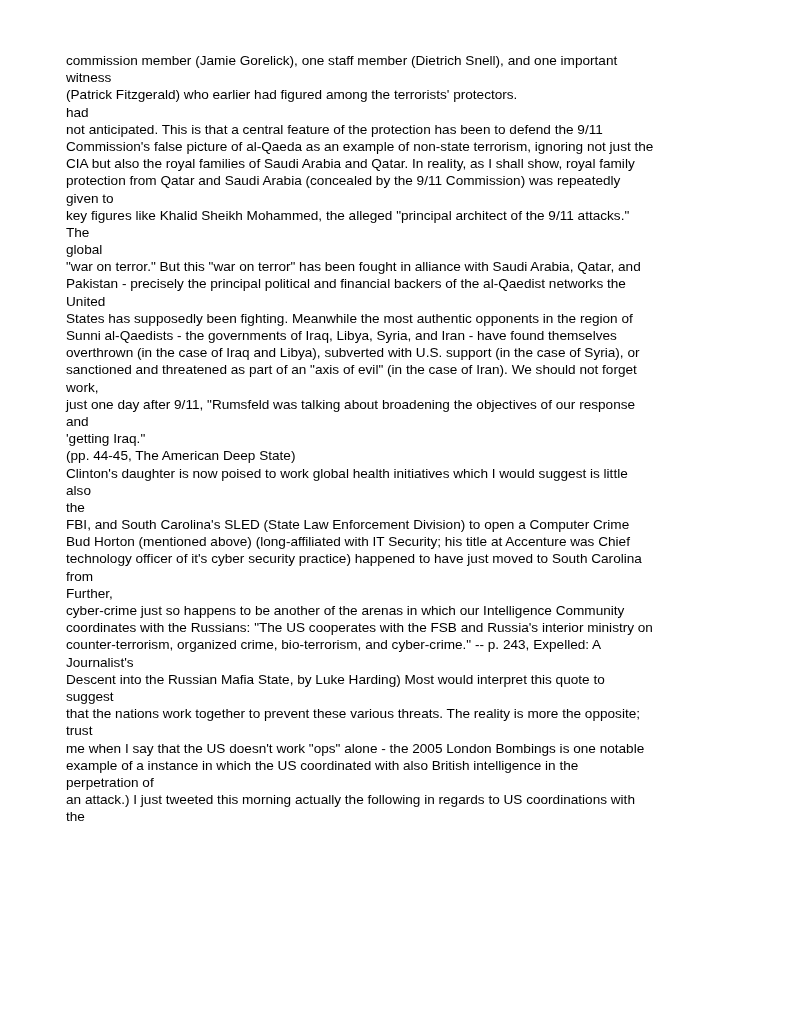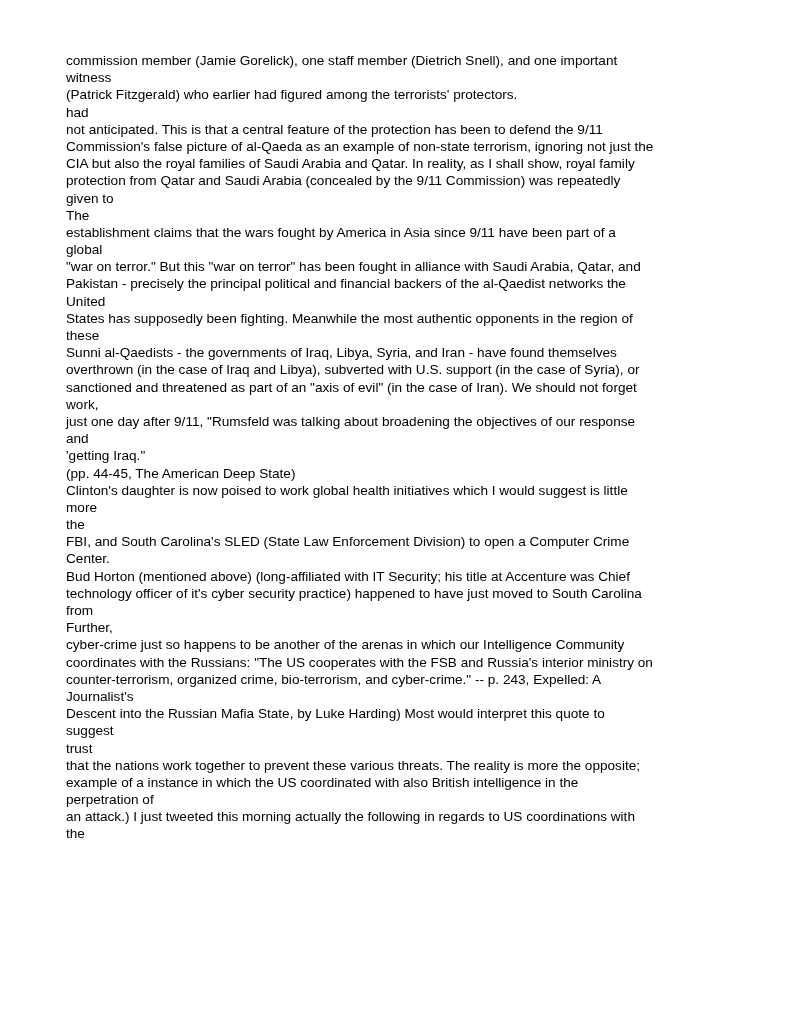--- a/index.html
+++ b/index.html
@@ -44,51 +44,50 @@
   <div class="text-block">
       <div class="line">commission member (Jamie Gorelick), one staff member (Dietrich Snell), and one important</div>
       <div class="line">witness</div>
       <div class="line">(Patrick Fitzgerald) who earlier had figured among the terrorists' protectors.</div>
       <div class="line">had</div>
       <div class="line">not anticipated. This is that a central feature of the protection has been to defend the 9/11</div>
       <div class="line">Commission's false picture of al-Qaeda as an example of non-state terrorism, ignoring not just the</div>
       <div class="line">CIA but also the royal families of Saudi Arabia and Qatar. In reality, as I shall show, royal family</div>
       <div class="line">protection from Qatar and Saudi Arabia (concealed by the 9/11 Commission) was repeatedly</div>
       <div class="line">given to</div>
+      <div class="line">key figures like Khalid Sheikh Mohammed, the alleged "principal architect of the 9/11 attacks."</div>
       <div class="line">The</div>
-      <div class="line">establishment claims that the wars fought by America in Asia since 9/11 have been part of a</div>
       <div class="line">global</div>
       <div class="line">"war on terror." But this "war on terror" has been fought in alliance with Saudi Arabia, Qatar, and</div>
       <div class="line">Pakistan - precisely the principal political and financial backers of the al-Qaedist networks the</div>
       <div class="line">United</div>
       <div class="line">States has supposedly been fighting. Meanwhile the most authentic opponents in the region of</div>
-      <div class="line">these</div>
       <div class="line">Sunni al-Qaedists - the governments of Iraq, Libya, Syria, and Iran - have found themselves</div>
       <div class="line">overthrown (in the case of Iraq and Libya), subverted with U.S. support (in the case of Syria), or</div>
       <div class="line">sanctioned and threatened as part of an "axis of evil" (in the case of Iran). We should not forget</div>
       <div class="line">work,</div>
       <div class="line">just one day after 9/11, "Rumsfeld was talking about broadening the objectives of our response</div>
       <div class="line">and</div>
       <div class="line">'getting Iraq."</div>
       <div class="line">(pp. 44-45, The American Deep State)</div>
       <div class="line">Clinton's daughter is now poised to work global health initiatives which I would suggest is little</div>
-      <div class="line">more</div>
+      <div class="line">also</div>
       <div class="line">the</div>
       <div class="line">FBI, and South Carolina's SLED (State Law Enforcement Division) to open a Computer Crime</div>
-      <div class="line">Center.</div>
       <div class="line">Bud Horton (mentioned above) (long-affiliated with IT Security; his title at Accenture was Chief</div>
       <div class="line">technology officer of it's cyber security practice) happened to have just moved to South Carolina</div>
       <div class="line">from</div>
       <div class="line">Further,</div>
       <div class="line">cyber-crime just so happens to be another of the arenas in which our Intelligence Community</div>
       <div class="line">coordinates with the Russians: "The US cooperates with the FSB and Russia's interior ministry on</div>
       <div class="line">counter-terrorism, organized crime, bio-terrorism, and cyber-crime." -- p. 243, Expelled: A</div>
       <div class="line">Journalist's</div>
       <div class="line">Descent into the Russian Mafia State, by Luke Harding) Most would interpret this quote to</div>
       <div class="line">suggest</div>
+      <div class="line">that the nations work together to prevent these various threats. The reality is more the opposite;</div>
       <div class="line">trust</div>
-      <div class="line">that the nations work together to prevent these various threats. The reality is more the opposite;</div>
+      <div class="line">me when I say that the US doesn't work "ops" alone - the 2005 London Bombings is one notable</div>
       <div class="line">example of a instance in which the US coordinated with also British intelligence in the</div>
       <div class="line">perpetration of</div>
       <div class="line">an attack.) I just tweeted this morning actually the following in regards to US coordinations with</div>
       <div class="line">the</div>
     </div>
 </div>
 
 </body></html>

